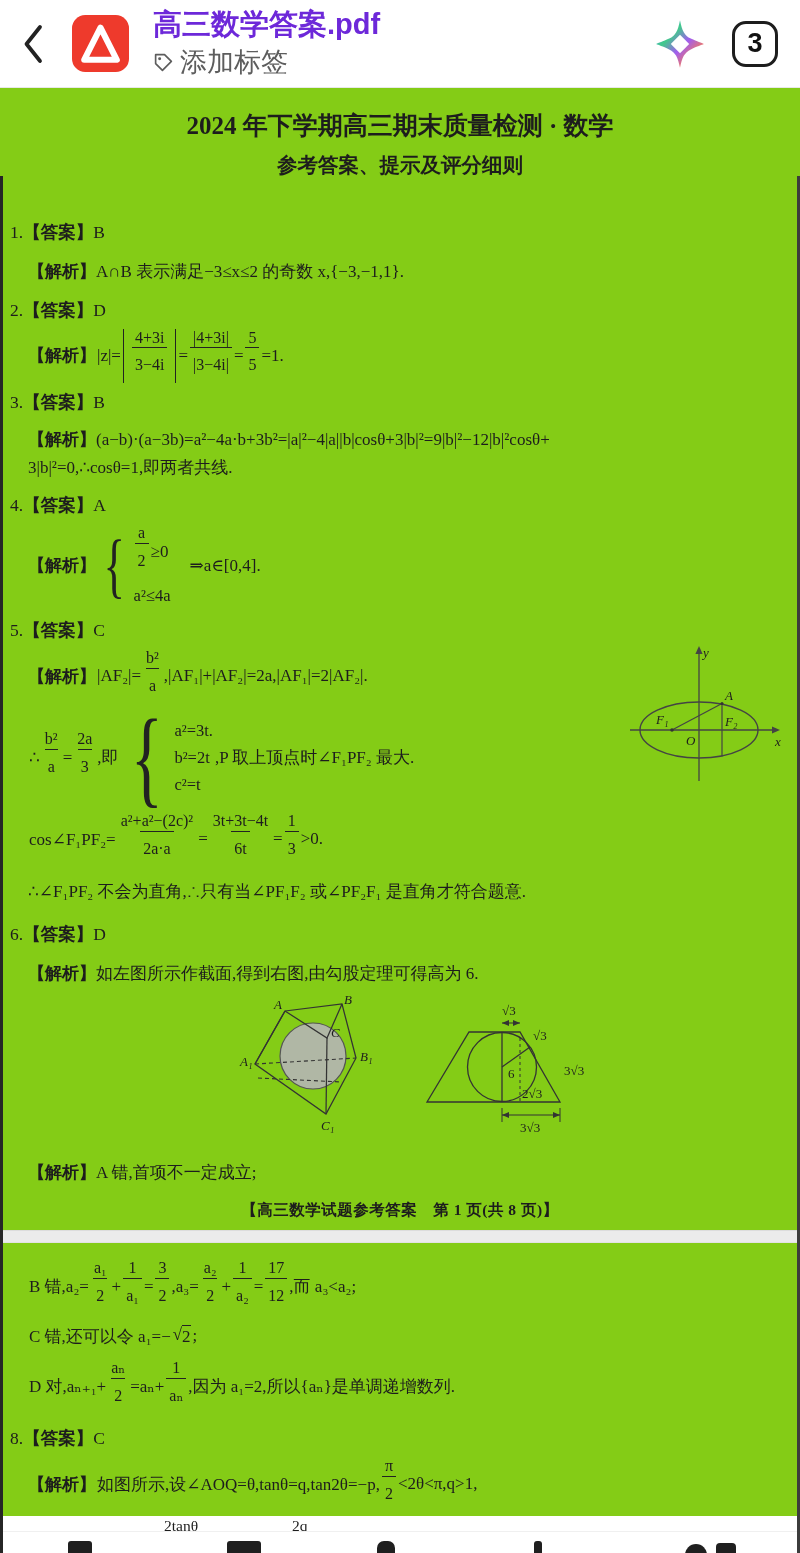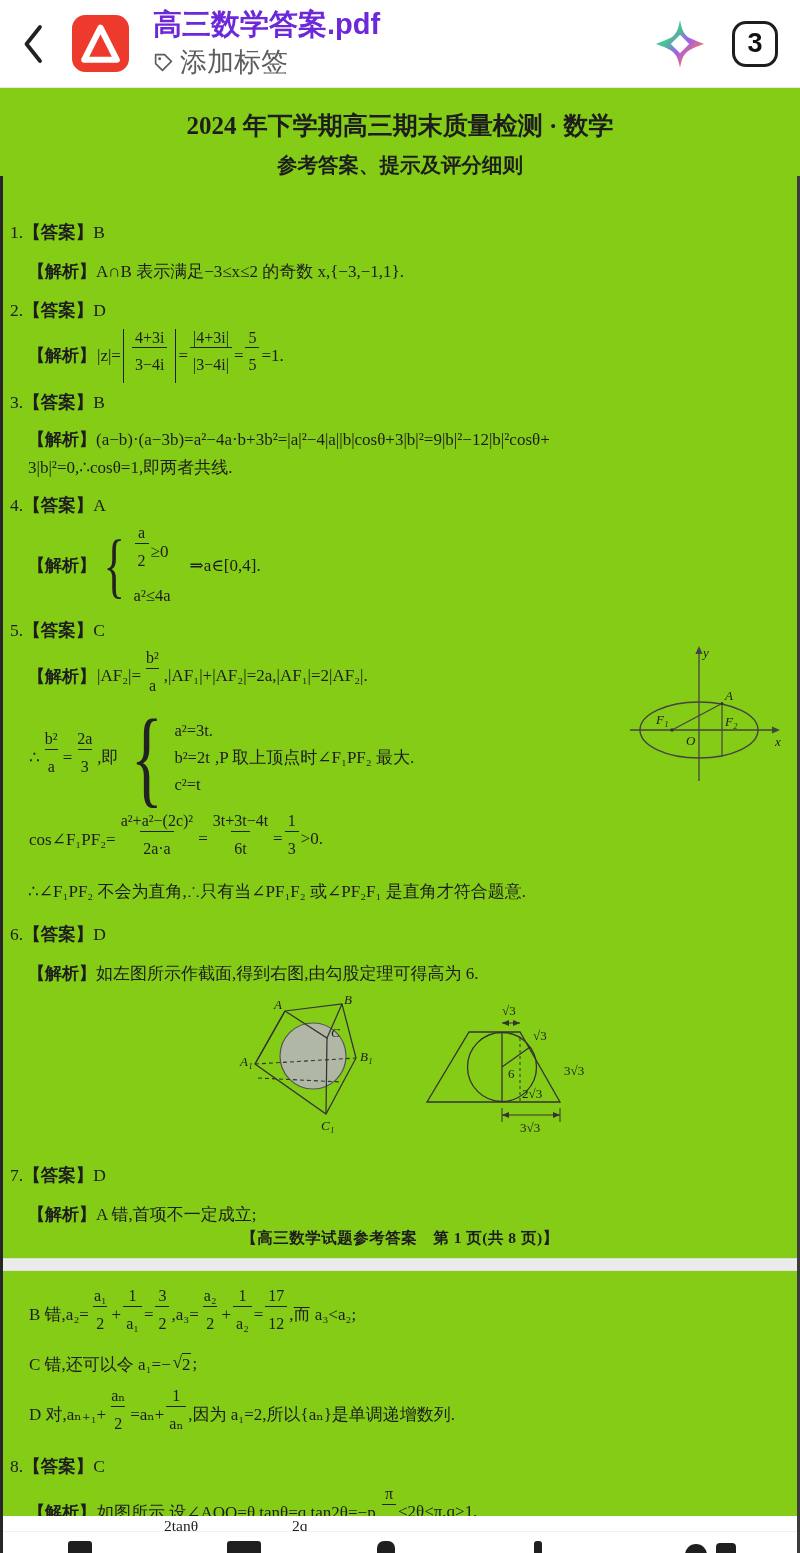--- a/index.html
+++ b/index.html
@@ -49,21 +49,21 @@
   .sqrt { display:inline-flex; align-items:flex-start; }
   .ovl { border-top:1.3px solid #222; line-height:1.25; }
 
   .mt-a { margin-top:40px; } .mt-b { margin-top:13px; } .mt-c { margin-top:11px; }
   .mt-d { margin-top:6px; }  .mt-e { margin-top:16px; }
 
   .q5wrap { position:relative; }
   .figell { position:absolute; right:14px; top:26px; }
   .figrow { display:flex; align-items:flex-start; gap:12px; margin-left:238px; margin-top:6px; }
 
-  .pfoot { text-align:center; font-size:15.5px; font-weight:700; letter-spacing:.5px; }
+  .pfoot { text-align:center; font-size:15.5px; font-weight:700; margin-top:14px; letter-spacing:.5px; }
   .pagegap { height:13px; background:#ebebeb; border-top:1px solid #dcdcdc; border-bottom:1px solid #e2e2e2; margin-top:9px; }
 
   svg text { font-family:"Liberation Serif","DejaVu Serif",serif; font-style:italic; fill:#1d1d1d; font-size:13px; }
   svg text.rm { font-style:normal; }
 
   
   .cutline { position:absolute; left:0; right:0; bottom:22px; height:15px; overflow:hidden;
              background:#fff; z-index:20; font-family:"Liberation Serif","DejaVu Serif",serif; }
   .cutline span { position:absolute; top:1px; font-size:15.5px; }
   .cp1 { left:164px; } .cp2 { left:292px; }
@@ -286,21 +286,20 @@
           <text class="rm" x="82" y="21">√3</text>
           <text class="rm" x="113" y="46">√3</text>
           <text class="rm" x="88" y="84">6</text>
           <text class="rm" x="144" y="81">3√3</text>
           <text class="rm" x="102" y="104">2√3</text>
           <text class="rm" x="100" y="138">3√3</text>
         </g>
       </svg>
     </div>
 
-    <p class="ans mt-e"><span>7.</span><b>【答案】</b><span>D</span></p>
     <p class="sol mt-b"><b>【解析】</b><span>A 错,首项不一定成立;</span></p>
 
     <p class="pfoot">【高三数学试题参考答案　第 1 页(共 8 页)】</p>
 
     <div class="pagegap"></div>
 
     <div class="mrow mt-e">
       <span>B 错,a₂=</span>
       <span class="fr">
           <span class="n">a₁</span>

